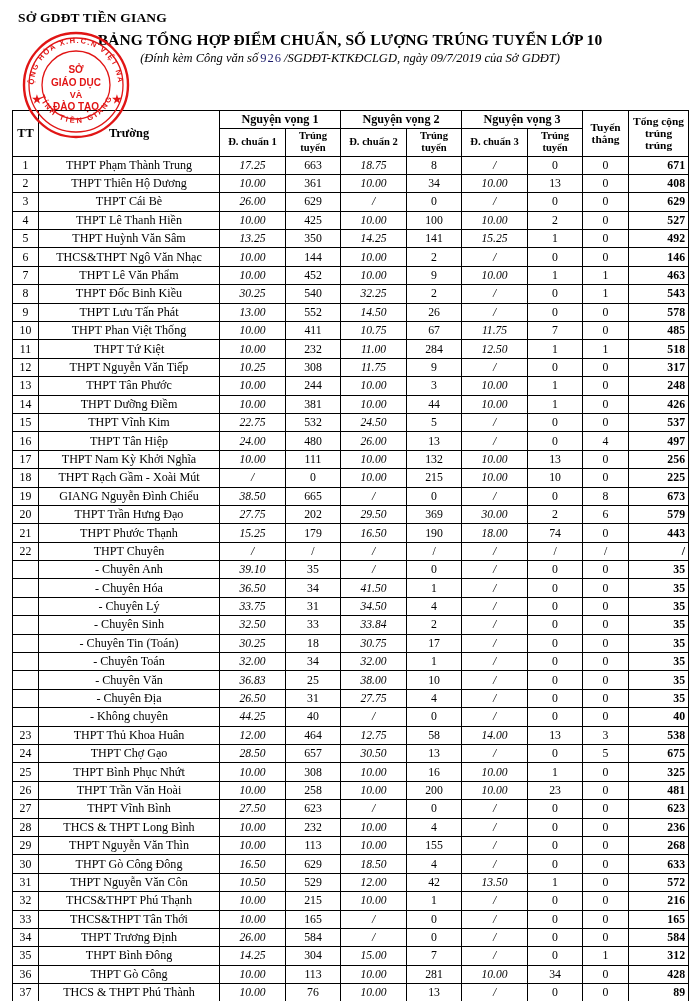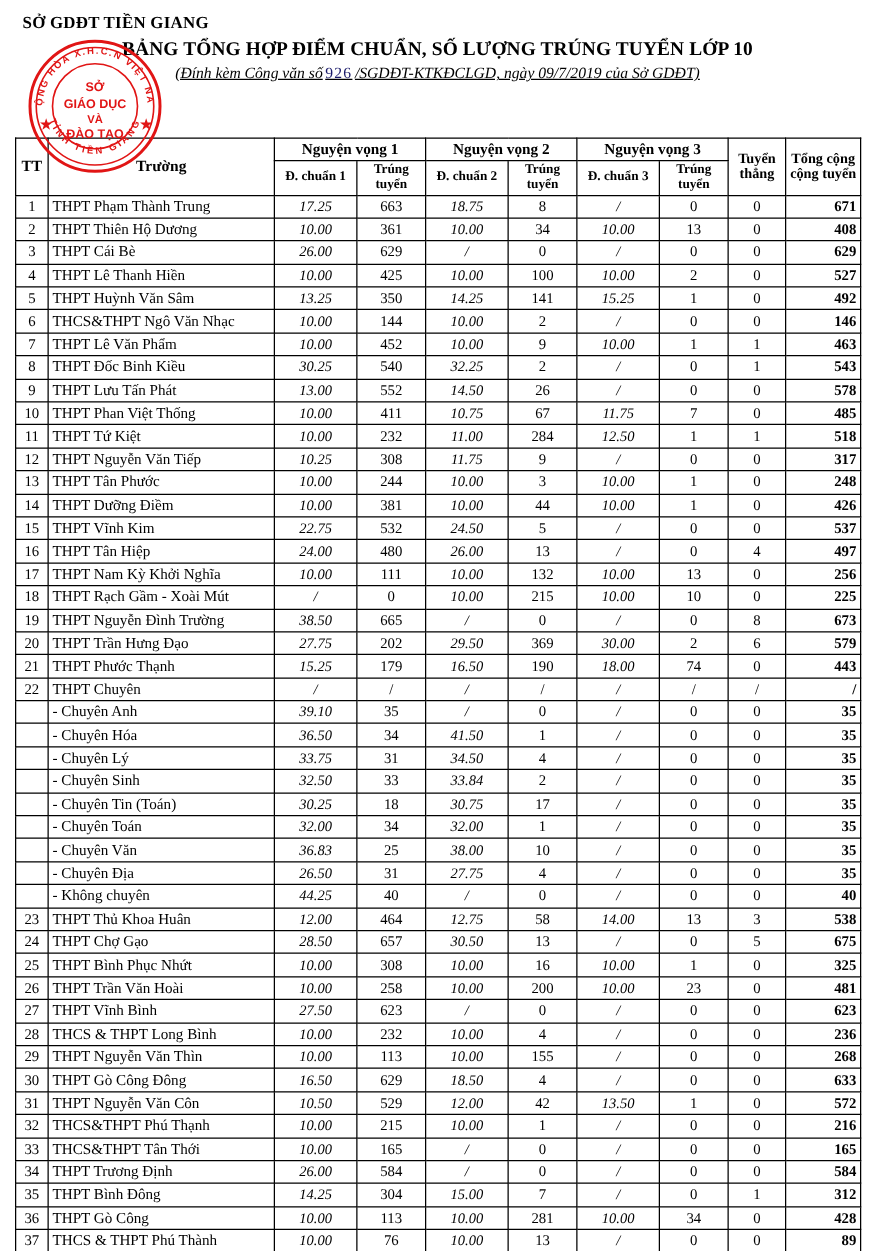--- a/index.html
+++ b/index.html
@@ -20,21 +20,21 @@
     font-family:"Liberation Serif", serif;
     font-weight:bold;font-size:13.5px;letter-spacing:.2px;
   }
   .titleblock{
     position:absolute;left:0;top:30px;width:700px;
     text-align:center;
   }
   .title1{font-weight:bold;font-size:15.5px;line-height:19px;letter-spacing:.1px;}
   .title2{font-weight:bold;font-size:15.5px;line-height:19px;letter-spacing:.1px;}
   .subtitle{
-    font-style:italic;font-size:12.5px;line-height:17px;margin-top:1px;text-decoration:underline;
+    font-style:italic;font-size:12.5px;line-height:17px;margin-top:1px;
   }
   .sub-num{
     font-style:normal;color:#1b1b6b;font-family:"Liberation Serif",serif;
     letter-spacing:1px;padding:0 2px;font-size:12.5px;
   }
 
   
   .stamp{
     position:absolute;left:22px;top:31px;width:108px;height:108px;
     pointer-events:none;z-index:5;
@@ -58,21 +58,21 @@
     text-align:center;font-weight:bold;line-height:12.5px;
     font-size:11.6px;
   }
   thead th.grp{font-size:12.2px;padding:2px 0;}
   thead th.sub{font-size:10.6px;padding:1px 0;}
   thead th.tt{font-size:12.4px;}
   thead th.school{font-size:12.4px;}
   thead th.tall{font-size:11.4px;line-height:12px;}
 
   td.tt{text-align:center;font-size:11.8px;height:17.4px;}
-  td.school{text-align:left;font-size:12.1px;padding-left:5px;white-space:nowrap;}
+  td.school{text-align:center;font-size:12.1px;padding-left:5px;white-space:nowrap;}
   td.school.indent{}
   td.score{text-align:center;font-style:italic;font-size:11.6px;}
   td.count{text-align:center;font-size:11.8px;}
   td.total{text-align:right;font-weight:bold;font-size:11.8px;}
 
   
   col.c-tt{width:26px;}
   col.c-school{width:181px;}
   col.c-s1{width:66px;}
   col.c-n1{width:55px;}
@@ -134,21 +134,21 @@
           <col class="c-gt">
       </colgroup>
       <thead>
         <tr>
           <th class="tt" rowspan="2">TT</th>
           <th class="school" rowspan="2">Trường</th>
           <th class="grp" colspan="2">Nguyện vọng 1</th>
           <th class="grp" colspan="2">Nguyện vọng 2</th>
           <th class="grp" colspan="2">Nguyện vọng 3</th>
           <th class="tall" rowspan="2">Tuyển thẳng</th>
-          <th class="tall" rowspan="2">Tổng cộng cộng tuyển</th>
+          <th class="tall" rowspan="2">Tổng cộng trúng trúng</th>
         </tr>
         <tr>
           <th class="sub">Đ. chuẩn 1</th>
           <th class="sub">Trúng tuyển</th>
           <th class="sub">Đ. chuẩn 2</th>
           <th class="sub">Trúng tuyển</th>
           <th class="sub">Đ. chuẩn 3</th>
           <th class="sub">Trúng tuyển</th>
         </tr>
       </thead>
@@ -364,21 +364,21 @@
             <td class="count">0</td>
             <td class="score">10.00</td>
             <td class="count">215</td>
             <td class="score">10.00</td>
             <td class="count">10</td>
             <td class="count">0</td>
             <td class="total">225</td>
           </tr>
           <tr>
             <td class="tt">19</td>
-            <td class="school">THPT Nguyễn Đình Trường</td>
+            <td class="school">GIANG Nguyễn Đình Chiểu</td>
             <td class="score">38.50</td>
             <td class="count">665</td>
             <td class="score">/</td>
             <td class="count">0</td>
             <td class="score">/</td>
             <td class="count">0</td>
             <td class="count">8</td>
             <td class="total">673</td>
           </tr>
           <tr>

